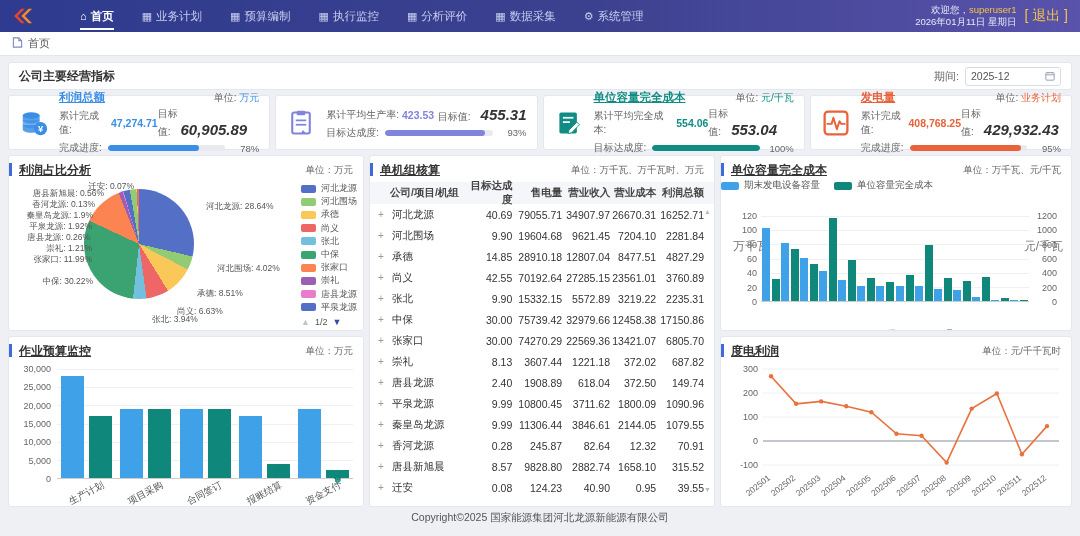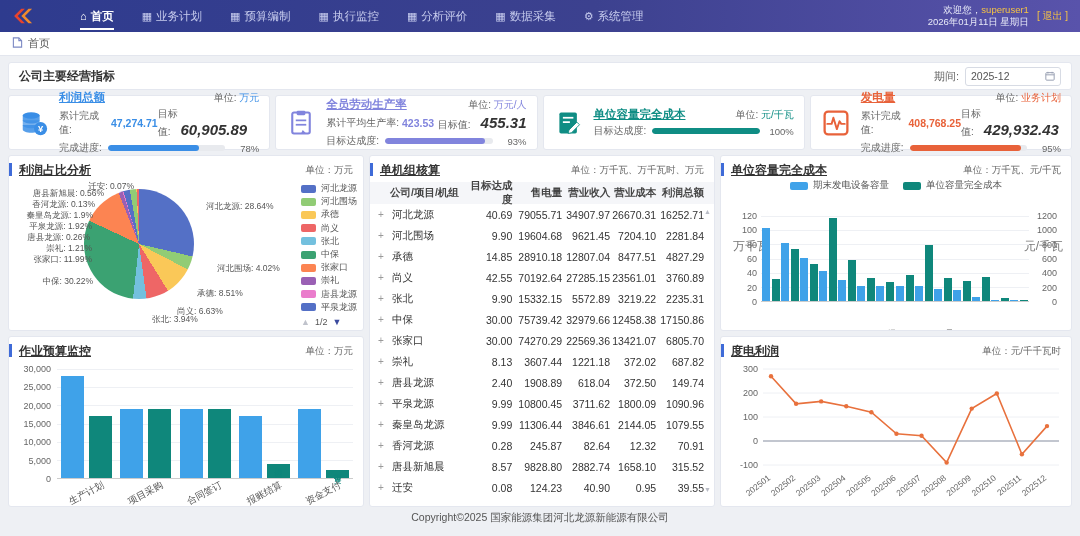--- a/index.html
+++ b/index.html
@@ -12,21 +12,21 @@
   .app-title { font-size:13.5px; font-weight:bold; margin-left:6px; letter-spacing:.5px; }
   .nav-menu { display:flex; margin-left:30px; height:32px; }
   .nav-item { display:flex; align-items:center; gap:4px; font-size:11.5px; color:#c7ccee;
     padding:0 14px; cursor:pointer; position:relative; white-space:nowrap; }
   .nav-item .nav-ico { font-size:11px; }
   .nav-item.active { color:#fff; font-weight:bold; }
   .nav-item.active::after { content:""; position:absolute; left:14px; right:14px; bottom:2px; height:2px; background:#fff; }
   .nav-right { margin-left:auto; display:flex; align-items:center; gap:8px; }
   .nav-user { text-align:right; font-size:9.5px; line-height:1.3; color:#e8eaf8; }
   .nav-user .uname, .logout { color:#f6c344; }
-  .logout { font-size:10px; cursor:pointer; white-space:nowrap; }
+  .logout { font-size:14px; cursor:pointer; white-space:nowrap; }
   
   .crumb { height:24px; background:#fff; border-bottom:1px solid #e3e6ee; display:flex;
     align-items:center; padding:0 12px; font-size:11px; color:#555; gap:5px; }
   
   .content { padding:6px 8px 0; }
   .section-bar { background:#fff; border:1px solid #e4e7ef; border-radius:3px; height:28px;
     display:flex; align-items:center; padding:0 10px; margin-bottom:5px; }
   .section-title { font-size:12px; font-weight:bold; color:#333; }
   .period { margin-left:auto; display:flex; align-items:center; gap:6px; font-size:11px; color:#666; }
   .period-box { width:96px; height:19px; border:1px solid #d7dbe4; border-radius:3px; background:#fff;
@@ -70,21 +70,21 @@
   .tr { display:flex; padding:0 10px 0 8px; align-items:center; }
   .tr.head { background:#f5f6f9; color:#444; height:22px; font-weight:bold; }
   .tr.row { height:21px; color:#333; cursor:pointer; }
   .td { text-align:right; }
   .td.name { width:92px; text-align:left; display:flex; align-items:center; gap:6px; }
   .expand { color:#999; font-size:10px; width:8px; cursor:pointer; }
   .td.c1{width:48px;} .td.c2{width:52px;} .td.c3{width:50px;} .td.c4{width:48px;} .td.c5{width:50px;}
   .scroll-arrow { position:absolute; right:3px; font-size:7px; color:#b9bcc6; cursor:pointer; }
   
   .dual-wrap { position:absolute; inset:22px 0 0 0; }
-  .dual-legend { display:flex; justify-content:center; gap:14px; margin-top:1px; }
+  .dual-legend { display:flex; justify-content:flex-start; gap:14px; margin-top:1px; }
   .axis-unit { position:absolute; top:20px; font-size:12px; color:#777;margin-top:40px; }
   .plot { position:absolute; }
   .gline { position:absolute; left:0; right:0; height:1px; background:#eef0f4; }
   .ytick { position:absolute; font-size:9px; color:#666; transform:translateY(-50%); }
   .bar-groups { position:absolute; inset:0; display:flex; align-items:flex-end; }
   .bgroup { flex:1; display:flex; justify-content:center; align-items:flex-end; gap:2px; height:100%; }
   .xlabels { position:absolute; display:flex; }
   .xlab-v { flex:1; display:flex; justify-content:center; font-size:8px; color:#666;
     writing-mode:vertical-rl; text-orientation:upright; letter-spacing:-1px; line-height:1; height:44px; overflow:hidden; }
   
@@ -211,24 +211,20 @@
           <svg width="28" height="28" viewBox="0 0 32 32">
             <rect x="6" y="4" width="20" height="24" rx="2" fill="none" stroke="#8184dd" stroke-width="2.4"></rect>
             <rect x="11" y="2" width="10" height="5" rx="1.5" fill="#8184dd"></rect>
             <line x1="10" y1="13" x2="22" y2="13" stroke="#8184dd" stroke-width="2"></line>
             <line x1="10" y1="18" x2="22" y2="18" stroke="#8184dd" stroke-width="2"></line>
             <path d="M18 24 l4 4 h-6 z" fill="#8184dd"></path>
           </svg>
         </div>
         <div class="kpi-body">
           <div class="kpi-line">
-            <span class="kpi-title" style="color: rgb(129, 132, 221);">全员劳动生产率</span>
-            <span class="kpi-unit"><span>单位: </span><span style="color:#8184dd">万元/人</span></span>
-          </div>
-          <div class="kpi-line">
             <span>累计平均生产率:</span>
             <span class="kpi-val" style="color:#8184dd">423.53</span>
             <span class="kpi-target">目标值:<b>455.31</b></span>
           </div>
           <div class="kpi-line">
             <span>目标达成度:</span>
             <span class="pbar">
               <div style="width:93%;background:#8184dd"></div>
             </span>
             <span class="ppct">93%</span>
@@ -241,20 +237,25 @@
             <rect x="5" y="4" width="20" height="24" rx="2" fill="#0f8d84"></rect>
             <line x1="9" y1="10" x2="21" y2="10" stroke="#fff" stroke-width="2"></line>
             <line x1="9" y1="15" x2="17" y2="15" stroke="#fff" stroke-width="2"></line>
             <path d="M16 24 l9-9 3 3 -9 9 -4 1 z" fill="#fff" stroke="#0f8d84" stroke-width="1"></path>
           </svg>
         </div>
         <div class="kpi-body">
           <div class="kpi-line">
             <span class="kpi-title" style="color: rgb(15, 141, 132);">单位容量完全成本</span>
             <span class="kpi-unit"><span>单位: </span><span style="color:#0f8d84">元/千瓦</span></span>
+          </div>
+          <div class="kpi-line">
+            <span>累计平均完全成本:</span>
+            <span class="kpi-val" style="color:#0f8d84">554.06</span>
+            <span class="kpi-target">目标值:<b>553.04</b></span>
           </div>
           <div class="kpi-line">
             <span>目标达成度:</span>
             <span class="pbar">
               <div style="width:100%;background:#0f8d84"></div>
             </span>
             <span class="ppct">100%</span>
           </div>
         </div>
       </div>

